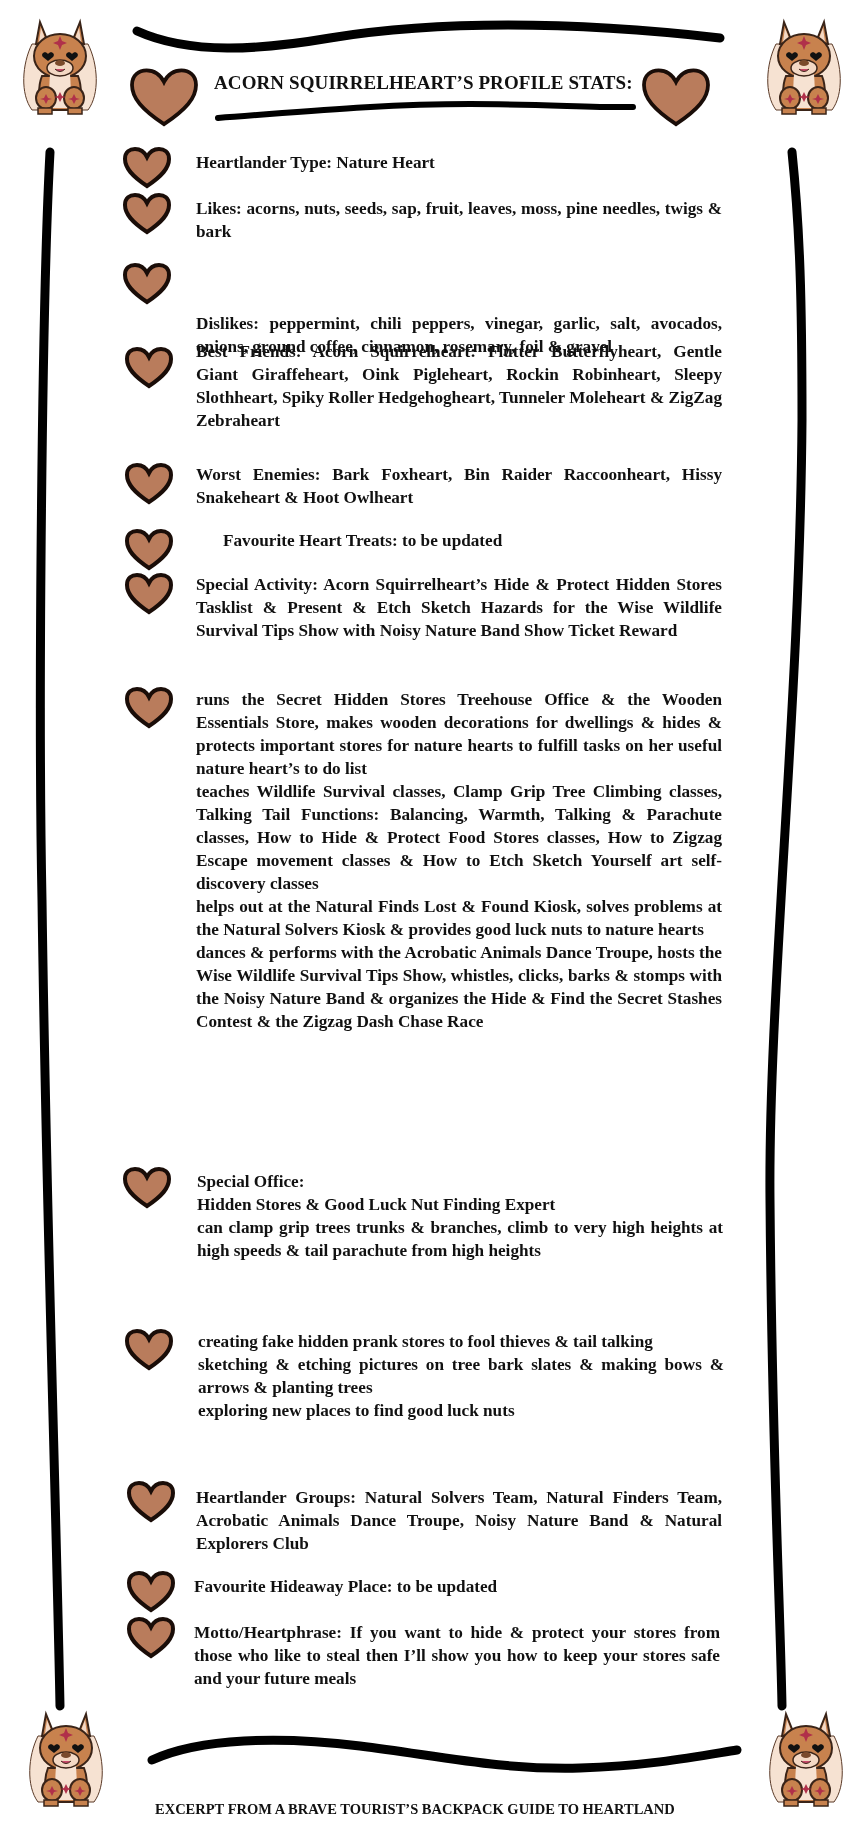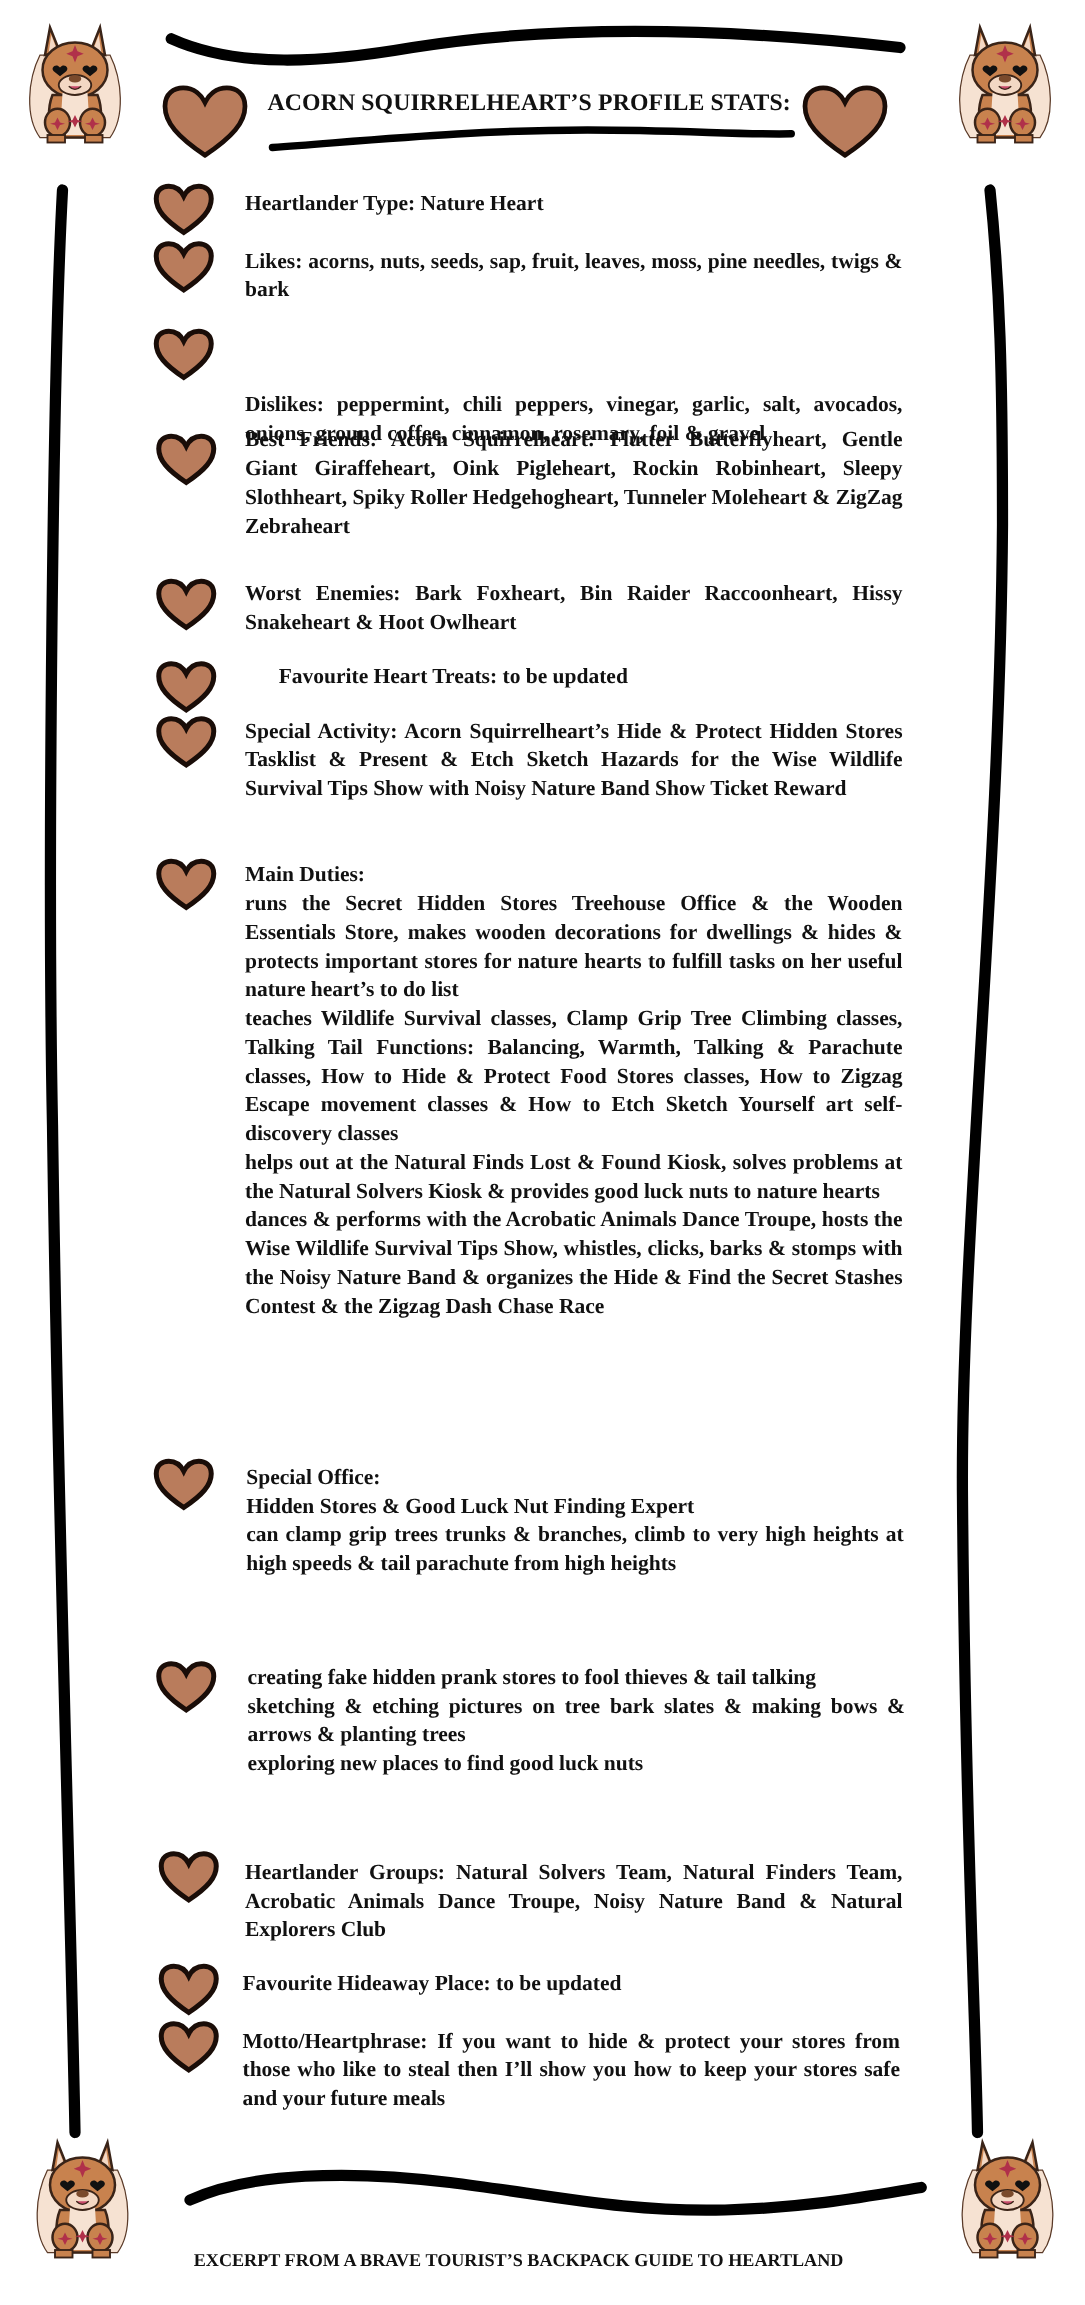--- a/index.html
+++ b/index.html
@@ -201,21 +201,20 @@
     <p>Worst Enemies: Bark Foxheart, Bin Raider Raccoonheart, Hissy Snakeheart &amp; Hoot Owlheart</p>
   </div>
 <div class="entry" style="top:529px;margin-left:27px;">
     <p>Favourite Heart Treats: to be updated</p>
   </div>
 <div class="entry" style="top:573px;">
     <p>Special Activity: Acorn Squirrelheart’s Hide &amp; Protect Hidden Stores Tasklist &amp; Present &amp; Etch Sketch Hazards for the Wise Wildlife Survival Tips Show with Noisy Nature Band Show Ticket Reward</p>
   </div>
 
 <div class="entry" style="top:688px;">
-  <p>Main Duties:</p>
   <p>runs the Secret Hidden Stores Treehouse Office &amp; the Wooden Essentials Store, makes wooden decorations for dwellings &amp; hides &amp; protects important stores for nature hearts to fulfill tasks on her useful nature heart’s to do list</p>
   <p>teaches Wildlife Survival classes, Clamp Grip Tree Climbing classes, Talking Tail Functions: Balancing, Warmth, Talking &amp; Parachute classes, How to Hide &amp; Protect Food Stores classes, How to Zigzag Escape movement classes &amp; How to Etch Sketch Yourself art self-discovery classes</p>
   <p>helps out at the Natural Finds Lost &amp; Found Kiosk, solves problems at the Natural Solvers Kiosk &amp; provides good luck nuts to nature hearts</p>
   <p>dances &amp; performs with the Acrobatic Animals Dance Troupe, hosts the Wise Wildlife Survival Tips Show, whistles, clicks, barks &amp; stomps with the Noisy Nature Band &amp; organizes the Hide &amp; Find the Secret Stashes Contest &amp; the Zigzag Dash Chase Race</p>
 </div>
 
 <div class="entry" style="top:1170px; left:197px;">
   <p>Special Office:</p>
   <p>Hidden Stores &amp; Good Luck Nut Finding Expert</p>
   <p>can clamp grip trees trunks &amp; branches, climb to very high heights at high speeds &amp; tail parachute from high heights</p>

